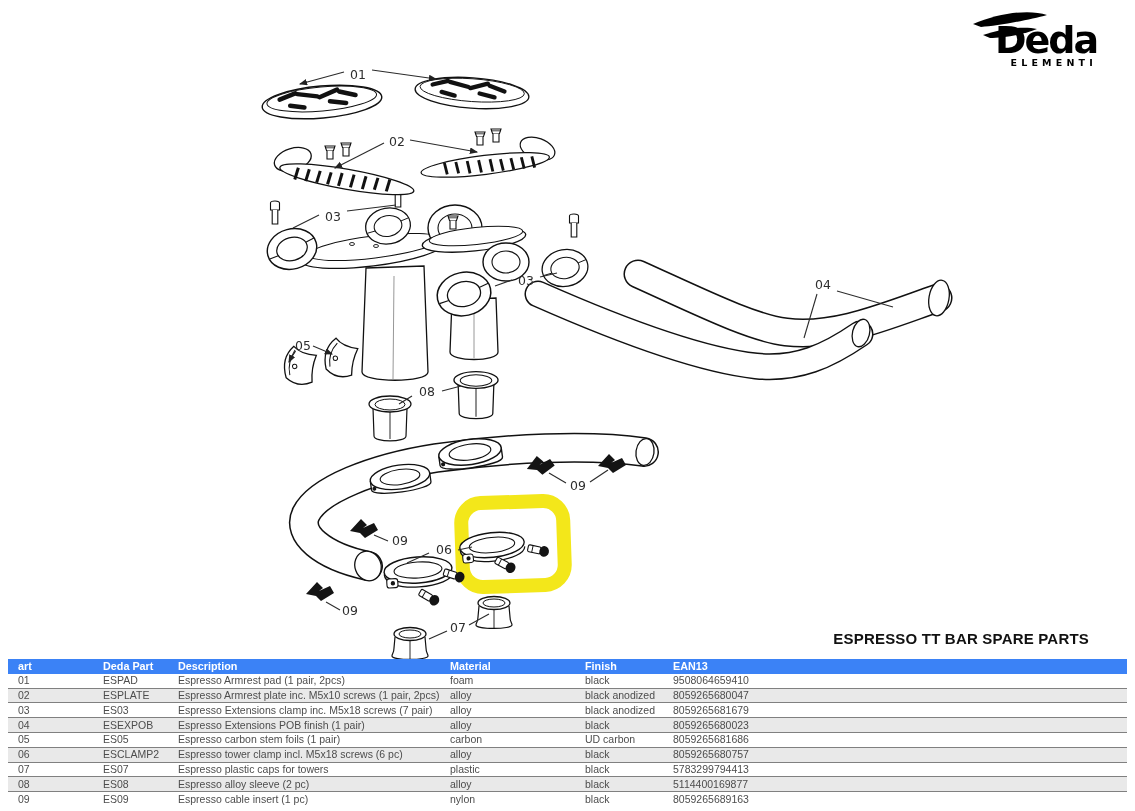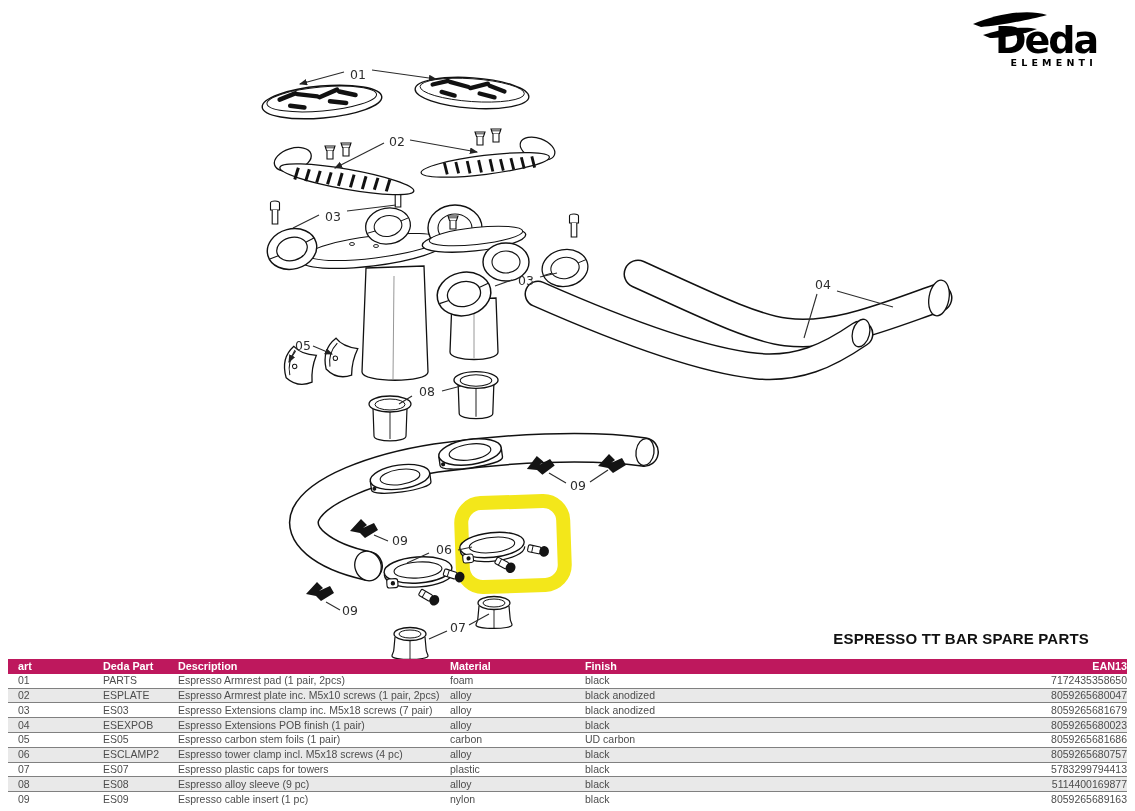--- a/index.html
+++ b/index.html
@@ -12,28 +12,28 @@
   .title {
     position:absolute; top:630px; right:46px;
     font-size:15px; font-weight:bold; color:#111; letter-spacing:.2px;text-align:center;
   }
   .table-wrap { position:absolute; left:8px; top:659px; width:1119px; }
   table.parts {
     width:100%; border-collapse:collapse; table-layout:fixed;
     font-size:10.5px; color:#4d4d4d;
   }
   table.parts th {
-    background:#be185d; color:#ffffff; font-weight:bold; text-align:left;
+    background:#3b82f6; color:#ffffff; font-weight:bold; text-align:left;
     padding:2px 0 2px 10px; font-size:10.8px; line-height:10.8px;
   }
   table.parts td {
     padding:1.5px 0 1.5px 10px; line-height:10.8px;
     white-space:nowrap; overflow:hidden;
   }
-  table.parts th.ean, table.parts td.ean { text-align:right; padding-left:0; }
+  table.parts th.ean, table.parts td.ean { text-align:left; padding-left:0; }
   table.parts tr.alt {
     background:#e9e9e9;
     border-top:1px solid #808080; border-bottom:1px solid #808080;
   }
   svg text.callout {
     font-family:"DejaVu Sans", sans-serif; font-size:12.5px; fill:#2e2e2e;
   }
 </style>
 </head>
 <body>
@@ -280,25 +280,25 @@
         <th>Deda Part</th>
         <th>Description</th>
         <th>Material</th>
         <th>Finish</th>
         <th class="ean">EAN13</th>
       </tr>
     </thead>
     <tbody>
         <tr>
           <td>01</td>
-          <td>PARTS</td>
+          <td>ESPAD</td>
           <td>Espresso Armrest pad (1 pair, 2pcs)</td>
           <td>foam</td>
           <td>black</td>
-          <td class="ean">7172435358650</td>
+          <td class="ean">9508064659410</td>
         </tr>
         <tr class="alt">
           <td>02</td>
           <td>ESPLATE</td>
           <td>Espresso Armrest plate inc. M5x10 screws (1 pair, 2pcs)</td>
           <td>alloy</td>
           <td>black anodized</td>
           <td class="ean">8059265680047</td>
         </tr>
         <tr>
@@ -321,37 +321,37 @@
           <td>05</td>
           <td>ES05</td>
           <td>Espresso carbon stem foils (1 pair)</td>
           <td>carbon</td>
           <td>UD carbon</td>
           <td class="ean">8059265681686</td>
         </tr>
         <tr class="alt">
           <td>06</td>
           <td>ESCLAMP2</td>
-          <td>Espresso tower clamp incl. M5x18 screws (4 pc)</td>
+          <td>Espresso tower clamp incl. M5x18 screws (6 pc)</td>
           <td>alloy</td>
           <td>black</td>
           <td class="ean">8059265680757</td>
         </tr>
         <tr>
           <td>07</td>
           <td>ES07</td>
           <td>Espresso plastic caps for towers</td>
           <td>plastic</td>
           <td>black</td>
           <td class="ean">5783299794413</td>
         </tr>
         <tr class="alt">
           <td>08</td>
           <td>ES08</td>
-          <td>Espresso alloy sleeve (9 pc)</td>
+          <td>Espresso alloy sleeve (2 pc)</td>
           <td>alloy</td>
           <td>black</td>
           <td class="ean">5114400169877</td>
         </tr>
         <tr>
           <td>09</td>
           <td>ES09</td>
           <td>Espresso cable insert (1 pc)</td>
           <td>nylon</td>
           <td>black</td>

